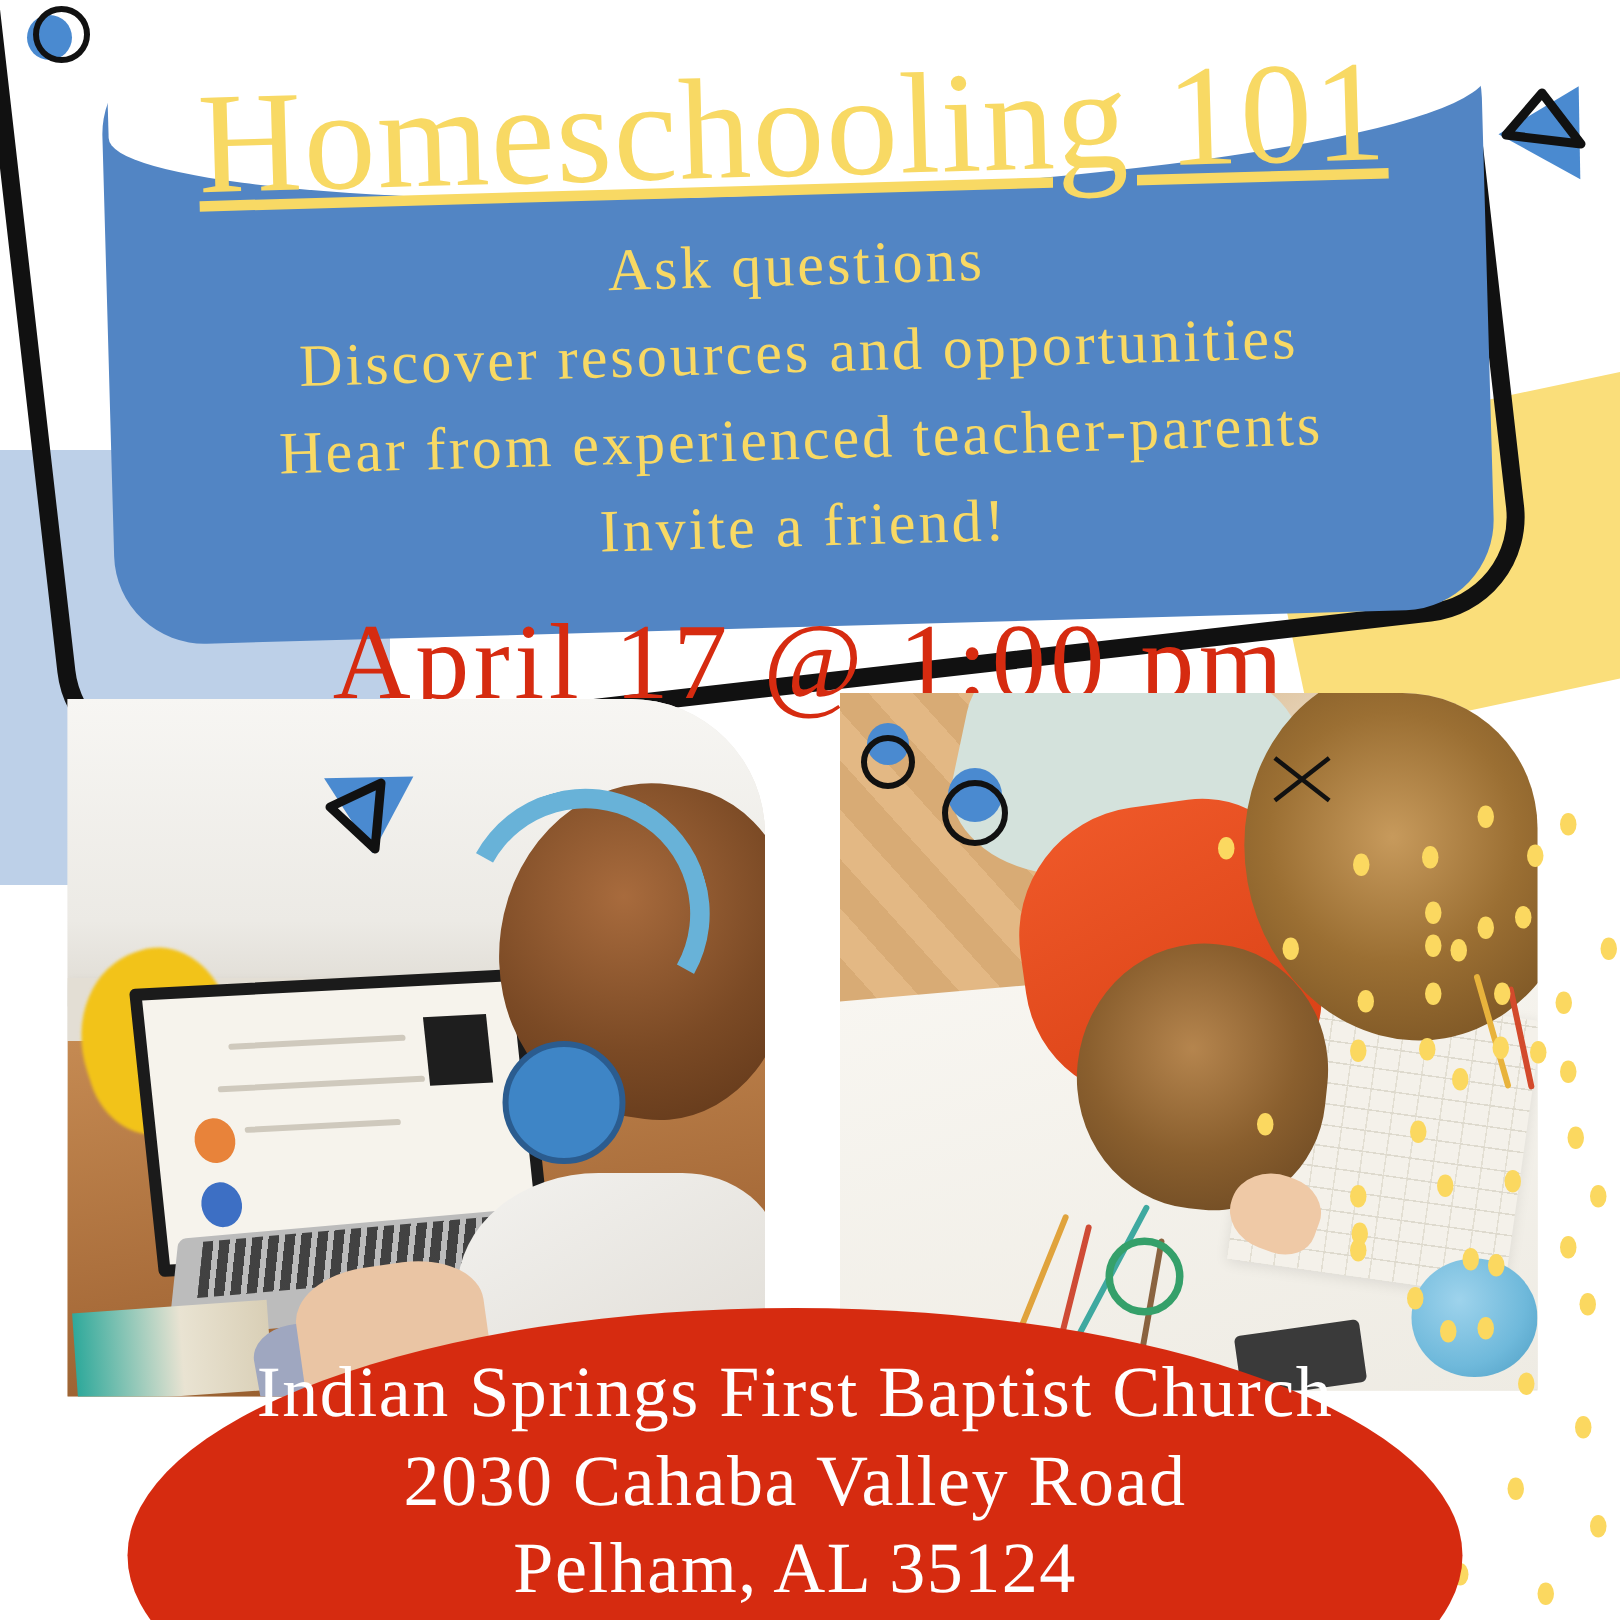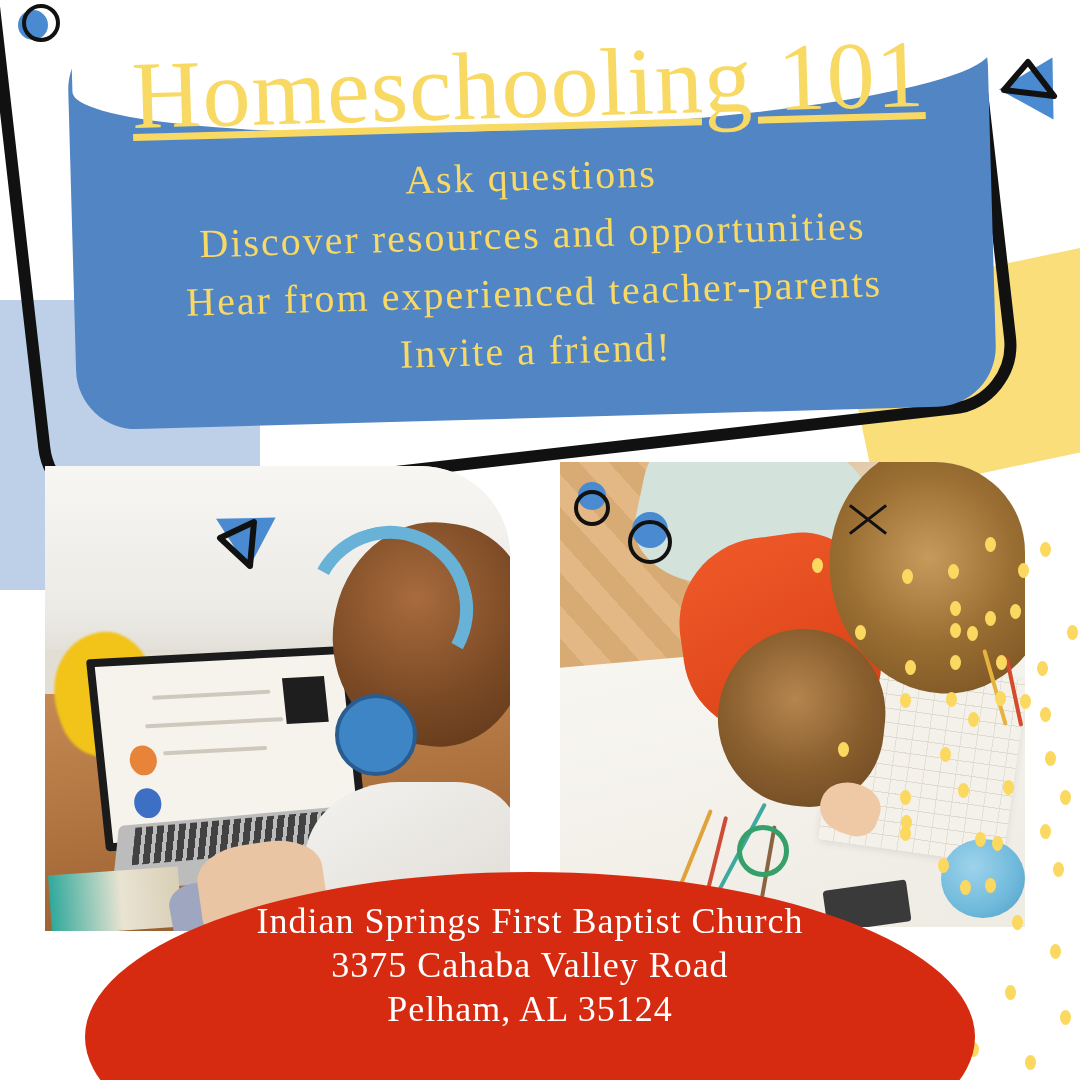--- a/index.html
+++ b/index.html
@@ -288,21 +288,21 @@
   #address-title {
     font-size: 38px;
     letter-spacing: 1px;
     text-decoration: underline;
     text-decoration-thickness: 2px;
     text-underline-offset: 7px;
     margin-bottom: 10px;
     white-space: nowrap;
   }
   .address-line {
-    font-size: 36px;
+    font-size: 48px;
     letter-spacing: 1px;
     line-height: 1.22;
     white-space: nowrap;
   }
 
   
   .deco-dot-blue {
     border-radius: 50%;
     background: #4a8ad0;
   }
@@ -339,20 +339,21 @@
   <div class="layer" id="headline-block">
     <div id="flyer-title">Homeschooling 101</div>
     <div id="bullets">
       <div class="bullet-line">Ask questions</div>
       <div class="bullet-line">Discover resources and opportunities</div>
       <div class="bullet-line">Hear from experienced teacher-parents</div>
       <div class="bullet-line">Invite a friend!</div>
     </div>
   </div>
 
+  <div class="layer" id="date-line">April 17 @ 1:00 pm</div>
 
   <div class="layer photo" id="photo-left">
     <div class="lp-window"></div>
     <div class="lp-sill"></div>
     <div class="lp-desk"></div>
     <div class="lp-lamp"></div>
     <div class="lp-laptop-screen">
       <div class="lp-scr-line" style="left:22%;top:18%;width:48%;"></div>
       <div class="lp-scr-line" style="left:18%;top:34%;width:56%;"></div>
       <div class="lp-scr-line" style="left:24%;top:50%;width:42%;"></div>
@@ -460,17 +461,17 @@
   <div class="confetti" style="left:900px;top:790px;"></div>
   <div class="confetti" style="left:838px;top:742px;"></div>
   <div class="confetti" style="left:992px;top:836px;"></div>
   <div class="confetti" style="left:938px;top:858px;"></div>
   <div class="confetti" style="left:900px;top:826px;"></div>
   <div class="confetti" style="left:960px;top:880px;"></div>
 
   <div class="layer" id="red-oval"></div>
   <div class="layer" id="address-block">
     <div class="address-line">Indian Springs First Baptist Church</div>
-    <div class="address-line">3375 Cahaba Valley Road</div>
+    <div class="address-line">2030 Cahaba Valley Road</div>
     <div class="address-line">Pelham, AL 35124</div>
   </div>
 
 </div>
 
 </body></html>

